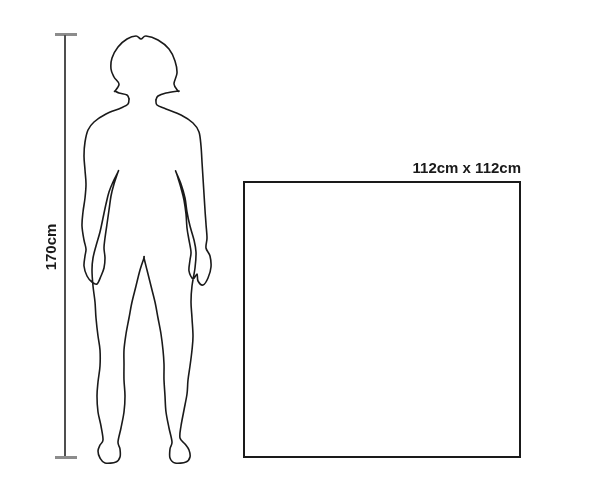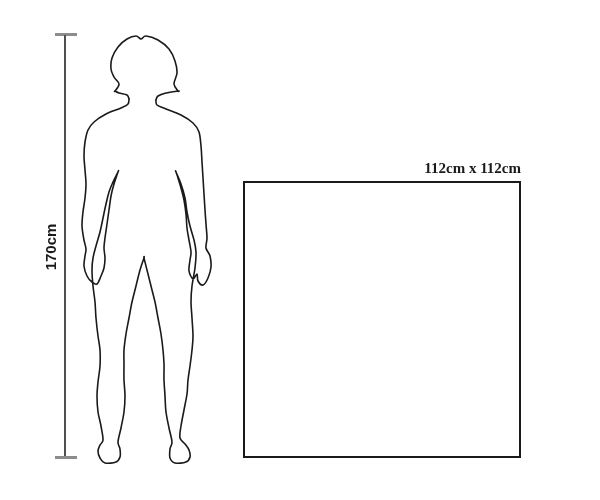--- a/index.html
+++ b/index.html
@@ -62,21 +62,20 @@
   .size-label {
     position: absolute;
     right: 79px; top: 159px;
     height: 18px;
     line-height: 18px;
     font-size: 15px;
     font-weight: bold;
     color: #1a1a1a;
     text-align: center;
     white-space: nowrap;
-    font-family: Liberation Serif, serif;
   }
 </style>
 </head>
 <body>
 
 <div class="canvas">
 
   <div class="dim-cap top"></div>
   <div class="dim-line"></div>
   <div class="dim-cap bottom"></div>

